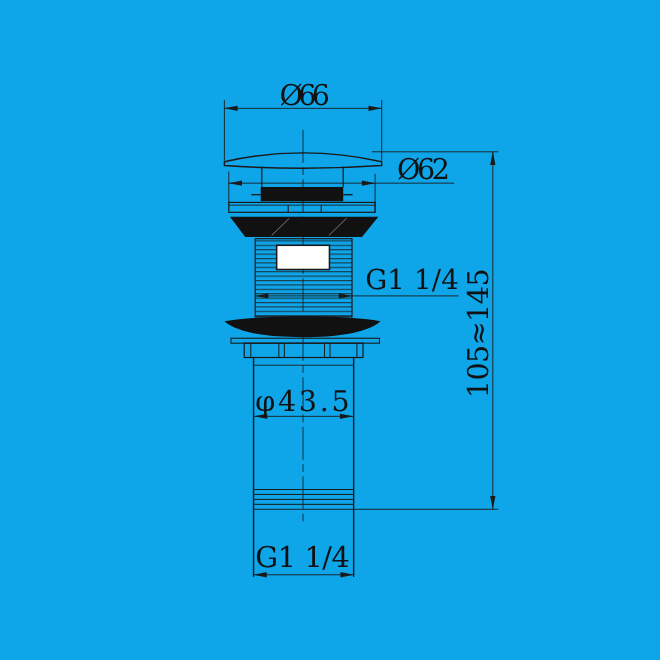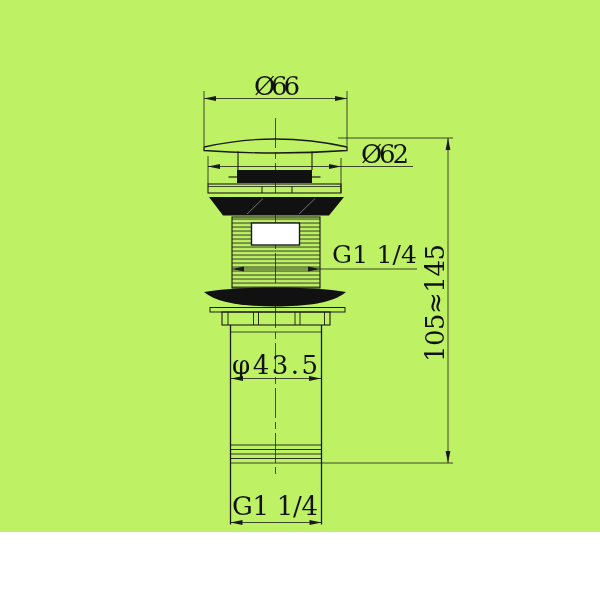--- a/index.html
+++ b/index.html
@@ -1,19 +1,19 @@
 <!DOCTYPE html>
 <html><head>
 <meta charset="utf-8">
 <style>
   html,body{margin:0;padding:0;background:#ffffff;}
   .stage{
     position:relative;
-    width:600px;height:532px;
-    background:#bef264;
+    width:600px;height:600px;
+    background:#0ea5e9;
     overflow:hidden;
     font-family:"DejaVu Serif", "Liberation Serif", serif;
   }
   svg{position:absolute;left:0;top:0;}
   .outline{stroke:#1a1a1a;fill:none;}
   .dimtext{
     fill:#111111;
     font-family:"DejaVu Serif", "Liberation Serif", serif;
   }
 </style>

